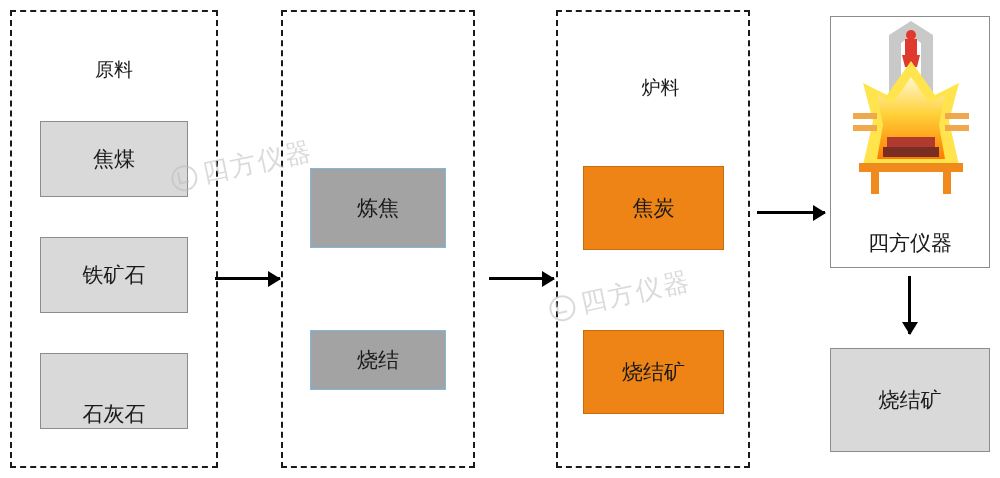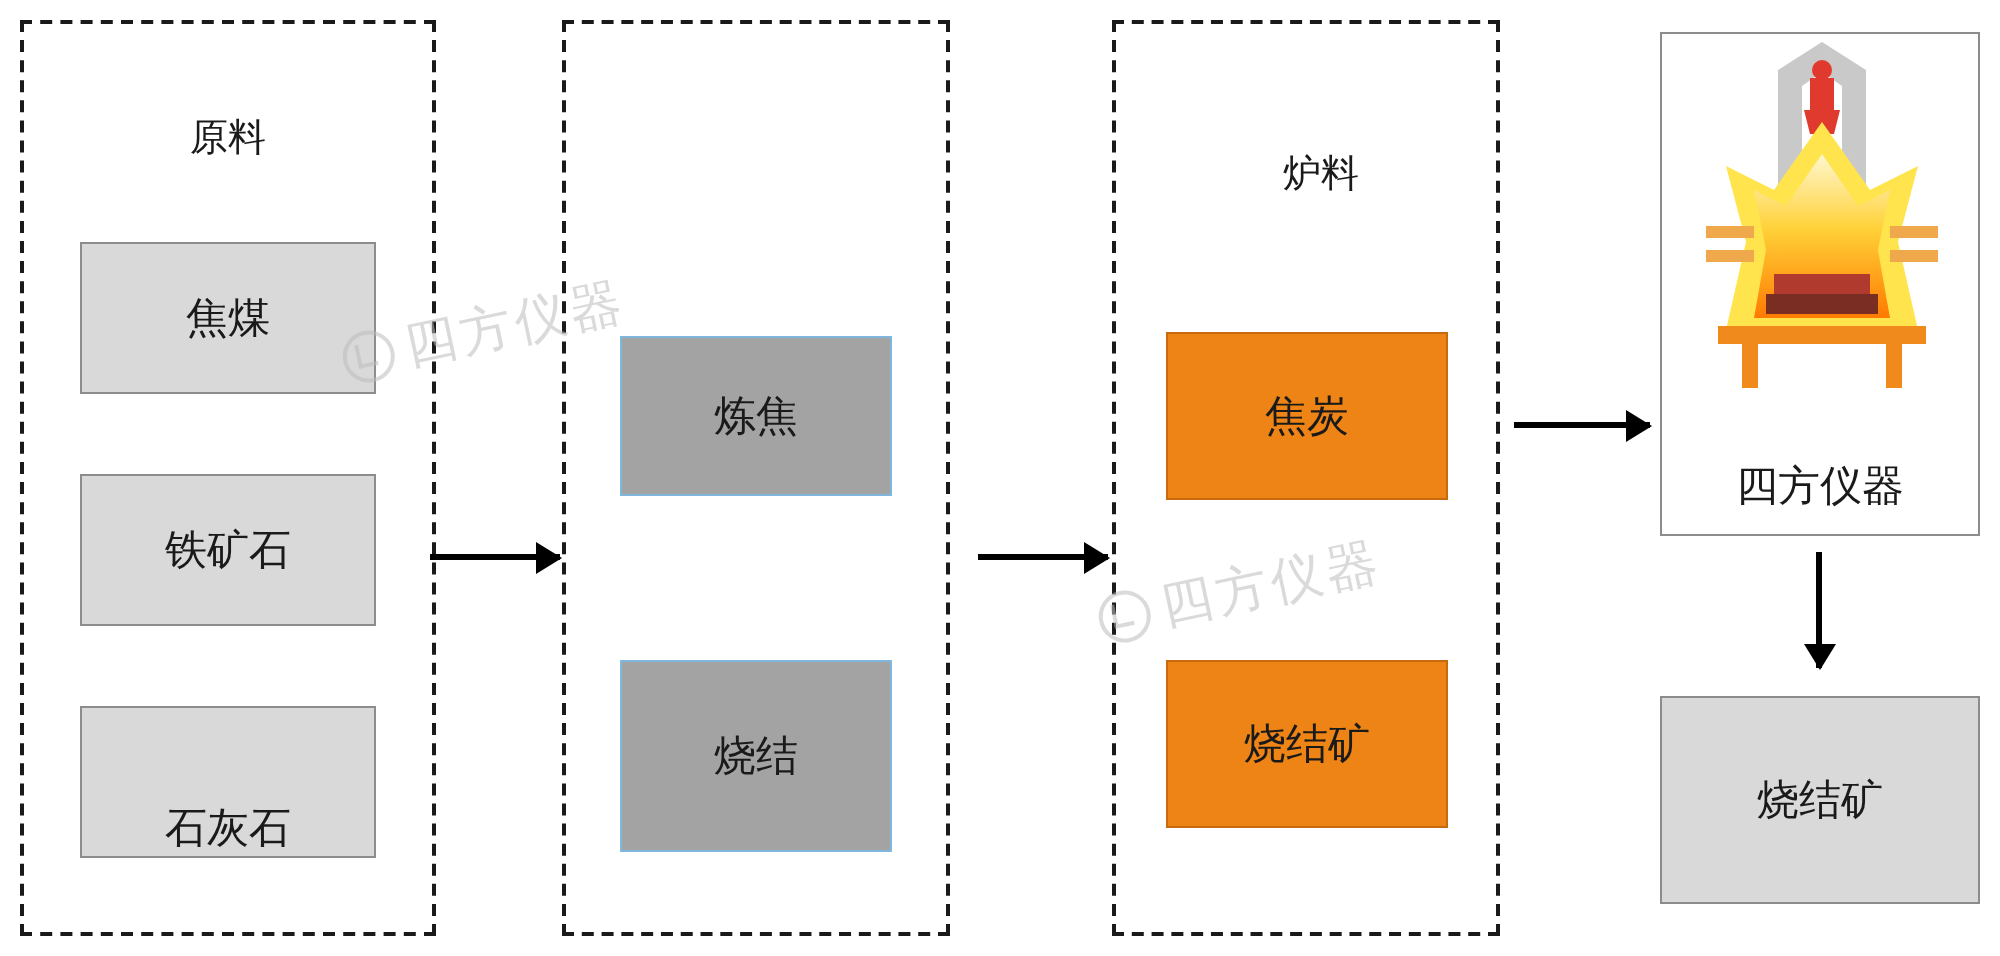--- a/index.html
+++ b/index.html
@@ -160,21 +160,21 @@
     <span>石灰石</span>
   </div>
 
   <div class="arrow-h" style="left:215px; top:277px; width:65px;"></div>
 
   <div class="group" style="left:281px; top:10px; width:194px; height:458px;"></div>
 
   <div class="box box-blue" style="left:310px; top:168px; width:136px; height:80px;">
     <span>炼焦</span>
   </div>
-  <div class="box box-blue" style="left:310px; top:330px; width:136px; height:96px;">
+  <div class="box box-blue" style="left:310px; top:330px; width:136px; height:60px;">
     <span>烧结</span>
   </div>
 
   <div class="arrow-h" style="left:489px; top:277px; width:65px;"></div>
 
   <div class="group" style="left:556px; top:10px; width:194px; height:458px;"></div>
   <div class="group-title" style="left:556px; top:76px; width:209px;">炉料</div>
 
   <div class="box box-orange" style="left:583px; top:166px; width:141px; height:84px;">
     <span>焦炭</span>

